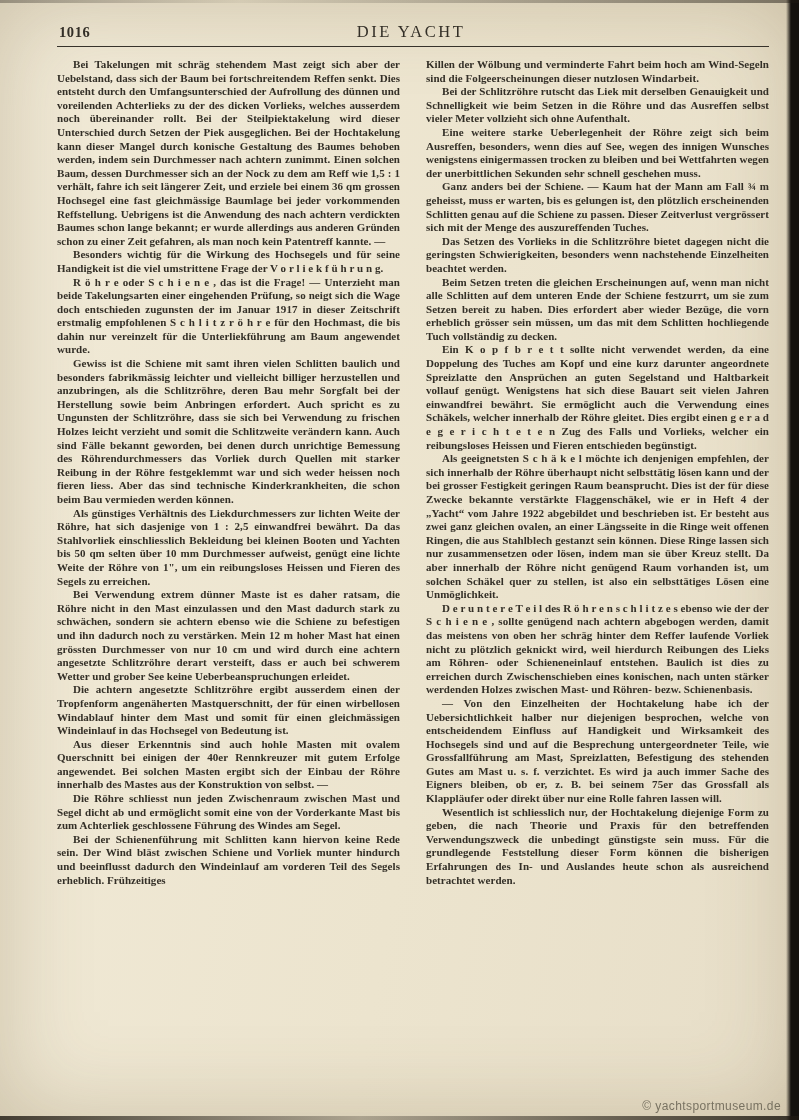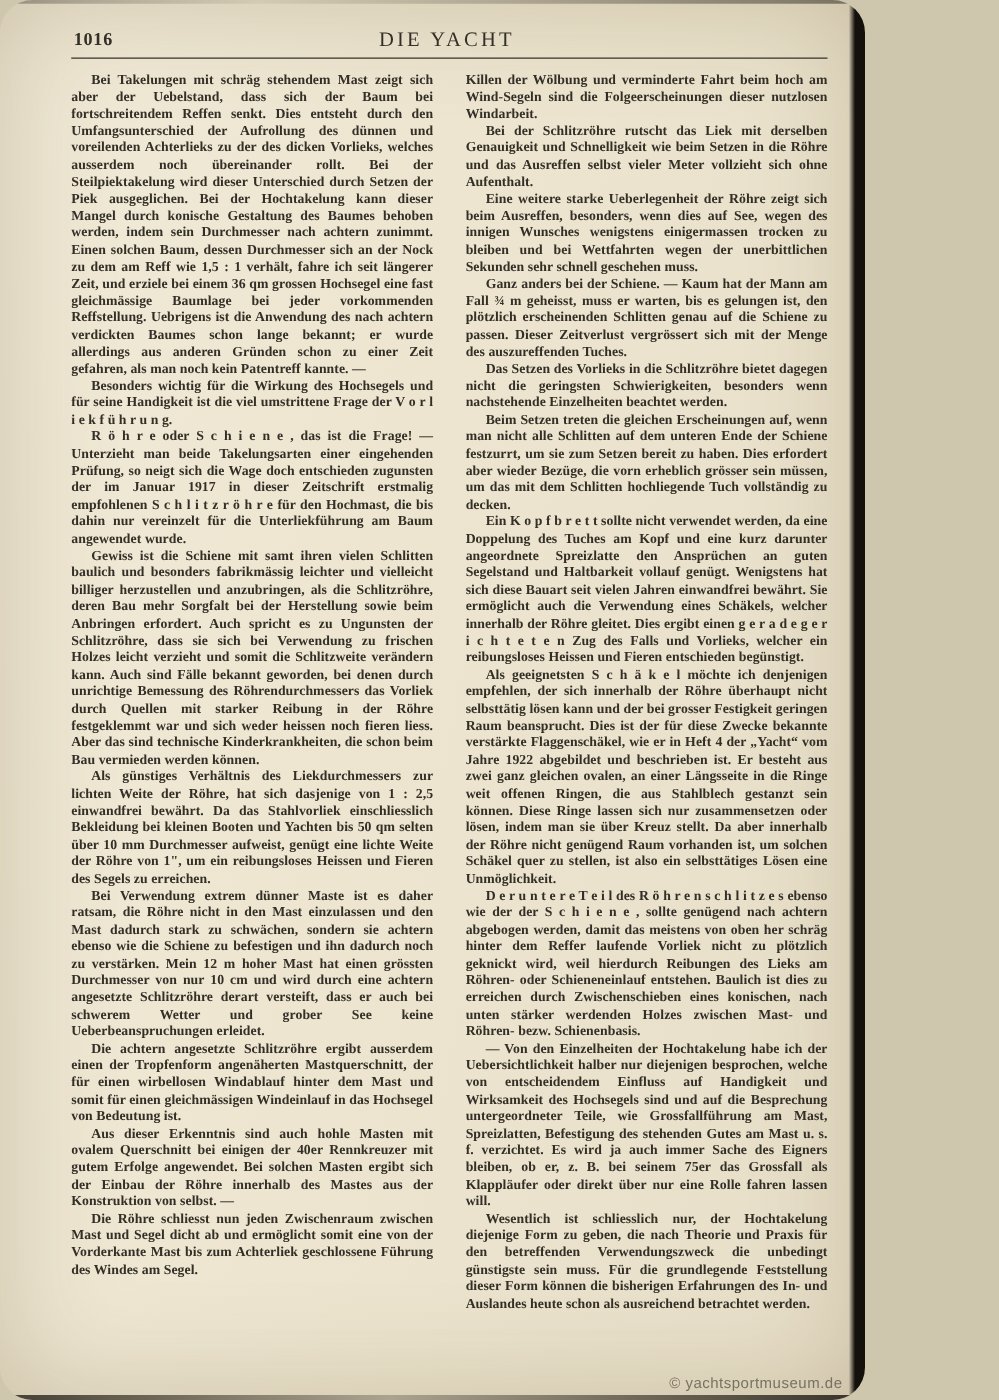--- a/index.html
+++ b/index.html
@@ -1,23 +1,23 @@
 <!DOCTYPE html>
 <html lang="de"><head>
 <meta charset="utf-8">
 <style>
   html,body{margin:0;padding:0;}
   body{width:799px;height:1120px;background:#cfc6ae;}
   .page{
-    position:relative;width:692px;height:1120px;overflow:hidden;
+    position:relative;width:799px;height:1120px;overflow:hidden;
     background:linear-gradient(100deg,#f1ead7 0%,#ece4ce 55%,#e7dec8 100%);
     box-shadow:inset 0 0 90px rgba(110,90,50,.28);
     font-family:"Liberation Serif","DejaVu Serif",serif;
     color:#332f27;
-    -webkit-hyphens:auto;hyphens:auto;border-radius:26px;
+    -webkit-hyphens:auto;hyphens:auto;
   }
   .header{position:absolute;top:22px;left:57px;right:34px;height:22px;}
   .pagenum{position:absolute;left:2px;top:2px;font-weight:bold;font-size:14.5px;letter-spacing:.6px;}
   .title{position:absolute;left:0;right:0;top:0;text-align:center;font-weight:normal;font-size:16.5px;letter-spacing:2.5px;}
   .rule{position:absolute;top:46px;left:57px;right:30px;border-top:1.6px solid #37332b;}
   .columns{
     position:absolute;top:58px;left:57px;right:30px;bottom:12px;
     display:flex;gap:26px;overflow:hidden;font-weight:bold;
   }
   .col{flex:1;text-align:justify;font-size:11px;line-height:13.6px;letter-spacing:.05px;}
@@ -57,20 +57,21 @@
     <div class="col">
       <p>Bei Takelungen mit schräg stehendem Mast zeigt sich aber der Uebelstand, dass sich der Baum bei fortschreitendem Reffen senkt. Dies entsteht durch den Umfangsunterschied der Aufrollung des dünnen und voreilenden Achterlieks zu der des dicken Vorlieks, welches ausserdem noch übereinander rollt. Bei der Steilpiektakelung wird dieser Unterschied durch Setzen der Piek ausgeglichen. Bei der Hochtakelung kann dieser Mangel durch konische Gestaltung des Baumes behoben werden, indem sein Durchmesser nach achtern zunimmt. Einen solchen Baum, dessen Durchmesser sich an der Nock zu dem am Reff wie 1,5 : 1 verhält, fahre ich seit längerer Zeit, und erziele bei einem 36 qm grossen Hochsegel eine fast gleichmässige Baumlage bei jeder vorkommenden Reffstellung. Uebrigens ist die Anwendung des nach achtern verdickten Baumes schon lange bekannt; er wurde allerdings aus anderen Gründen schon zu einer Zeit gefahren, als man noch kein Patentreff kannte. —</p>
       <p>Besonders wichtig für die Wirkung des Hochsegels und für seine Handigkeit ist die viel umstrittene Frage der V o r l i e k f ü h r u n g.</p>
       <p>R ö h r e oder S c h i e n e , das ist die Frage! — Unterzieht man beide Takelungsarten einer eingehenden Prüfung, so neigt sich die Wage doch entschieden zugunsten der im Januar 1917 in dieser Zeitschrift erstmalig empfohlenen S c h l i t z r ö h r e für den Hochmast, die bis dahin nur vereinzelt für die Unterliekführung am Baum angewendet wurde.</p>
       <p>Gewiss ist die Schiene mit samt ihren vielen Schlitten baulich und besonders fabrikmässig leichter und vielleicht billiger herzustellen und anzubringen, als die Schlitzröhre, deren Bau mehr Sorgfalt bei der Herstellung sowie beim Anbringen erfordert. Auch spricht es zu Ungunsten der Schlitzröhre, dass sie sich bei Verwendung zu frischen Holzes leicht verzieht und somit die Schlitzweite verändern kann. Auch sind Fälle bekannt geworden, bei denen durch unrichtige Bemessung des Röhrendurchmessers das Vorliek durch Quellen mit starker Reibung in der Röhre festgeklemmt war und sich weder heissen noch fieren liess. Aber das sind technische Kinderkrankheiten, die schon beim Bau vermieden werden können.</p>
       <p>Als günstiges Verhältnis des Liekdurchmessers zur lichten Weite der Röhre, hat sich dasjenige von 1 : 2,5 einwandfrei bewährt. Da das Stahlvorliek einschliesslich Bekleidung bei kleinen Booten und Yachten bis 50 qm selten über 10 mm Durchmesser aufweist, genügt eine lichte Weite der Röhre von 1", um ein reibungsloses Heissen und Fieren des Segels zu erreichen.</p>
       <p>Bei Verwendung extrem dünner Maste ist es daher ratsam, die Röhre nicht in den Mast einzulassen und den Mast dadurch stark zu schwächen, sondern sie achtern ebenso wie die Schiene zu befestigen und ihn dadurch noch zu verstärken. Mein 12 m hoher Mast hat einen grössten Durchmesser von nur 10 cm und wird durch eine achtern angesetzte Schlitzröhre derart versteift, dass er auch bei schwerem Wetter und grober See keine Ueberbeanspruchungen erleidet.</p>
       <p>Die achtern angesetzte Schlitzröhre ergibt ausserdem einen der Tropfenform angenäherten Mastquerschnitt, der für einen wirbellosen Windablauf hinter dem Mast und somit für einen gleichmässigen Windeinlauf in das Hochsegel von Bedeutung ist.</p>
       <p>Aus dieser Erkenntnis sind auch hohle Masten mit ovalem Querschnitt bei einigen der 40er Rennkreuzer mit gutem Erfolge angewendet. Bei solchen Masten ergibt sich der Einbau der Röhre innerhalb des Mastes aus der Konstruktion von selbst. —</p>
       <p>Die Röhre schliesst nun jeden Zwischenraum zwischen Mast und Segel dicht ab und ermöglicht somit eine von der Vorderkante Mast bis zum Achterliek geschlossene Führung des Windes am Segel.</p>
+      <p>Bei der Schienenführung mit Schlitten kann hiervon keine Rede sein. Der Wind bläst zwischen Schiene und Vorliek munter hindurch und beeinflusst dadurch den Windeinlauf am vorderen Teil des Segels erheblich. Frühzeitiges</p>
     </div>
     <div class="col">
       <p class="cont">Killen der Wölbung und verminderte Fahrt beim hoch am Wind-Segeln sind die Folgeerscheinungen dieser nutzlosen Windarbeit.</p>
       <p>Bei der Schlitzröhre rutscht das Liek mit derselben Genauigkeit und Schnelligkeit wie beim Setzen in die Röhre und das Ausreffen selbst vieler Meter vollzieht sich ohne Aufenthalt.</p>
       <p>Eine weitere starke Ueberlegenheit der Röhre zeigt sich beim Ausreffen, besonders, wenn dies auf See, wegen des innigen Wunsches wenigstens einigermassen trocken zu bleiben und bei Wettfahrten wegen der unerbittlichen Sekunden sehr schnell geschehen muss.</p>
       <p>Ganz anders bei der Schiene. — Kaum hat der Mann am Fall ¾ m geheisst, muss er warten, bis es gelungen ist, den plötzlich erscheinenden Schlitten genau auf die Schiene zu passen. Dieser Zeitverlust vergrössert sich mit der Menge des auszureffenden Tuches.</p>
       <p>Das Setzen des Vorlieks in die Schlitzröhre bietet dagegen nicht die geringsten Schwierigkeiten, besonders wenn nachstehende Einzelheiten beachtet werden.</p>
       <p>Beim Setzen treten die gleichen Erscheinungen auf, wenn man nicht alle Schlitten auf dem unteren Ende der Schiene festzurrt, um sie zum Setzen bereit zu haben. Dies erfordert aber wieder Bezüge, die vorn erheblich grösser sein müssen, um das mit dem Schlitten hochliegende Tuch vollständig zu decken.</p>
       <p>Ein K o p f b r e t t sollte nicht verwendet werden, da eine Doppelung des Tuches am Kopf und eine kurz darunter angeordnete Spreizlatte den Ansprüchen an guten Segelstand und Haltbarkeit vollauf genügt. Wenigstens hat sich diese Bauart seit vielen Jahren einwandfrei bewährt. Sie ermöglicht auch die Verwendung eines Schäkels, welcher innerhalb der Röhre gleitet. Dies ergibt einen g e r a d e g e r i c h t e t e n Zug des Falls und Vorlieks, welcher ein reibungsloses Heissen und Fieren entschieden begünstigt.</p>
       <p>Als geeignetsten S c h ä k e l möchte ich denjenigen empfehlen, der sich innerhalb der Röhre überhaupt nicht selbsttätig lösen kann und der bei grosser Festigkeit geringen Raum beansprucht. Dies ist der für diese Zwecke bekannte verstärkte Flaggenschäkel, wie er in Heft 4 der „Yacht“ vom Jahre 1922 abgebildet und beschrieben ist. Er besteht aus zwei ganz gleichen ovalen, an einer Längsseite in die Ringe weit offenen Ringen, die aus Stahlblech gestanzt sein können. Diese Ringe lassen sich nur zusammensetzen oder lösen, indem man sie über Kreuz stellt. Da aber innerhalb der Röhre nicht genügend Raum vorhanden ist, um solchen Schäkel quer zu stellen, ist also ein selbsttätiges Lösen eine Unmöglichkeit.</p>

